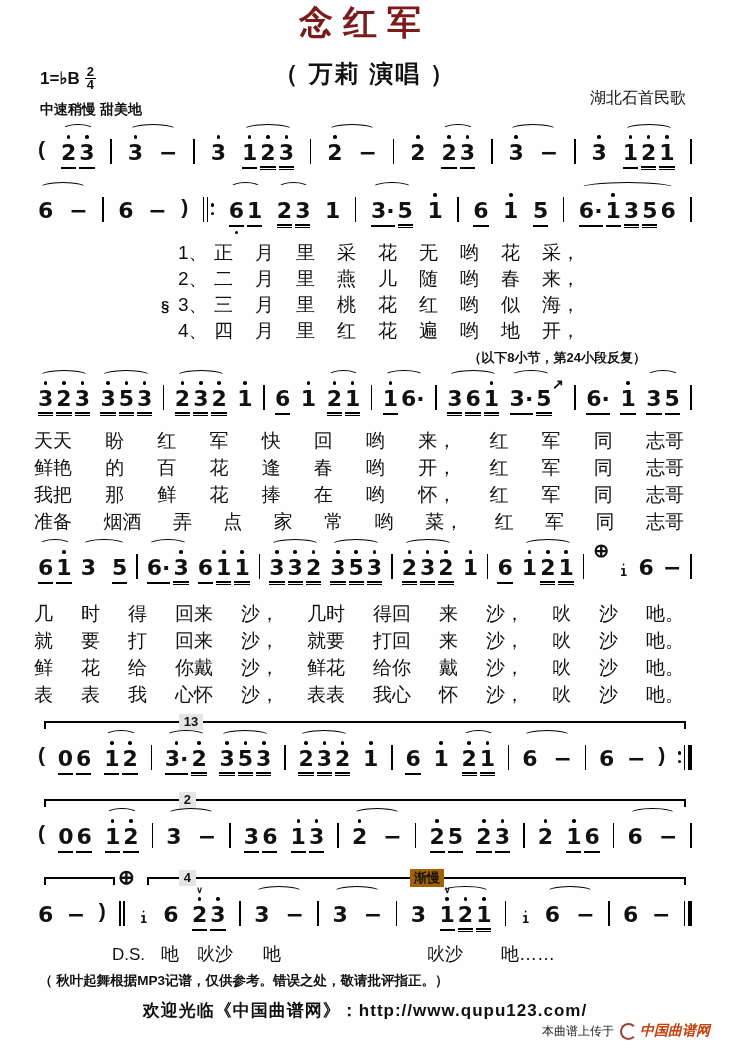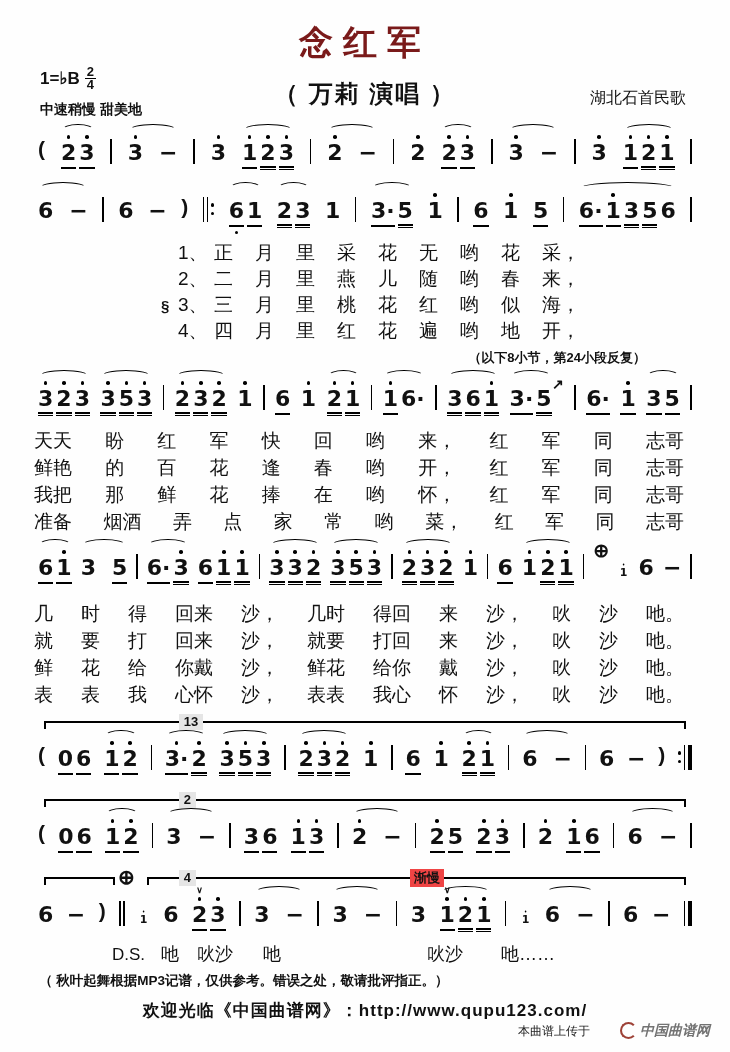--- a/index.html
+++ b/index.html
@@ -1,20 +1,20 @@
 <!DOCTYPE html>
 <html><head>
 <meta charset="utf-8">
 <style>
   html,body{margin:0;padding:0;}
   body{width:730px;height:1052px;position:relative;background:#fefefe;overflow:hidden;
        font-family:"Liberation Sans",sans-serif;color:#111;}
   
   .header{position:relative;height:124px;}
-  .title{text-align:center;padding-top:20px;font-size:34px;font-weight:bold;color:#7a1a1a;letter-spacing:10px;}
+  .title{text-align:center;padding-top:0;font-size:34px;font-weight:bold;color:#7a1a1a;letter-spacing:10px;}
   .subtitle{text-align:center;font-size:24px;font-weight:bold;margin-top:12px;letter-spacing:2px;}
   .keysig{position:absolute;left:40px;top:66px;font-size:17px;font-weight:bold;display:flex;align-items:center;gap:5px;}
   .frac{display:inline-flex;flex-direction:column;align-items:center;font-size:13px;line-height:12px;font-weight:bold;}
   .frac .num{border-bottom:1.5px solid #000;padding:0 2px;}
   .tempo{position:absolute;left:40px;top:101px;font-size:14px;font-weight:bold;}
   .region{position:absolute;right:44px;top:88px;font-size:16px;}
   
   .mline{display:flex;justify-content:space-between;align-items:center;margin:0 38px;position:relative;height:54px;}
   .note{display:inline-flex;flex-direction:column;align-items:center;min-width:12px;}
   .slot{display:flex;align-items:center;justify-content:center;}
@@ -39,21 +39,21 @@
   .msym.arrow{font-size:14px;transform:translateY(-13px);margin-left:-10px;}
   
   .volta{position:relative;height:16px;margin:0 44px;}
   .vseg{position:absolute;top:7px;left:0;right:0;height:8px;border-top:2px solid #000;}
   .vseg::before,.vseg::after{content:"";position:absolute;top:-2px;width:2px;height:8px;background:#000;}
   .vseg::before{left:0;} .vseg::after{right:0;}
   .vseg.g1{left:0;right:auto;width:11%;}
   .vseg.g2{left:16%;}
   .vlabel{position:absolute;top:0;left:21%;background:#e5e5e5;padding:0 5px;font-size:13px;font-weight:bold;line-height:16px;z-index:2;}
   .vcoda{position:absolute;left:11.2%;top:-5px;font-size:20px;font-weight:bold;background:#fefefe;padding:0 2px;z-index:2;}
-  .vrall{position:absolute;left:57%;top:-1px;font-size:13px;font-weight:bold;background:#ef4444;padding:0 4px;z-index:2;}
+  .vrall{position:absolute;left:57%;top:-1px;font-size:13px;font-weight:bold;background:#a16207;padding:0 4px;z-index:2;}
   
   .verses{margin:4px 0 0 178px;width:402px;}
   .vrow{display:flex;align-items:center;height:26px;font-size:19px;position:relative;}
   .vsegno{position:absolute;left:-17px;font-size:15px;font-weight:bold;}
   .vnum{width:36px;}
   .vsyl{flex:1;display:flex;justify-content:space-between;}
   .chorus{margin:3px 46px 0 34px;}
   .crow{display:flex;justify-content:space-between;font-size:19px;height:27px;align-items:center;}
   .annot{text-align:right;margin:5px 84px 3px 0;font-size:13px;font-weight:bold;}
   .ds{position:relative;height:24px;margin-left:40px;font-size:18px;margin-top:2px;}
@@ -61,21 +61,21 @@
   .ds span:nth-child(1){margin-left:72px;font-size:17px;}
   .ds span:nth-child(2){margin-left:16px;}
   .ds span:nth-child(3){margin-left:18px;}
   .ds span:nth-child(4){margin-left:30px;}
   .ds span:nth-child(5){margin-left:146px;}
   .ds span:nth-child(6){margin-left:38px;}
   
   .credit{text-align:left;font-size:13.5px;font-weight:bold;margin-top:6px;padding-left:39px;}
   .site{text-align:center;font-size:17px;font-weight:bold;margin-top:9px;letter-spacing:1px;}
   .wm{position:absolute;right:20px;bottom:12px;display:flex;align-items:center;gap:6px;font-size:12px;color:#222;}
-  .wm-logo{display:flex;align-items:flex-start;gap:3px;color:#737373;font-weight:bold;font-style:italic;font-size:14px;margin-left:24px;}
+  .wm-logo{display:flex;align-items:center;gap:3px;color:#c2410c;font-weight:bold;font-style:italic;font-size:14px;}
   .wm-icon{width:13px;height:13px;border-radius:50%;border:2.5px solid #9d4136;border-right-color:transparent;display:inline-block;}
   .spacer6{height:6px;} .spacer4{height:4px;} .spacer8{height:8px;}
 </style>
 </head>
 <body>
 
 <div class="header">
   <div class="title">念红军</div>
   <div class="subtitle">（ 万莉 演唱 ）</div>
   <div class="keysig">

